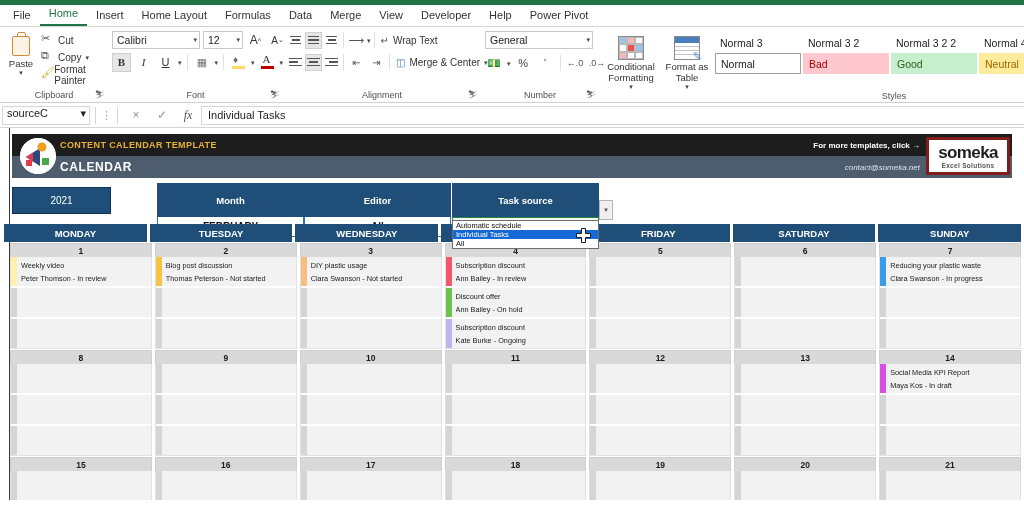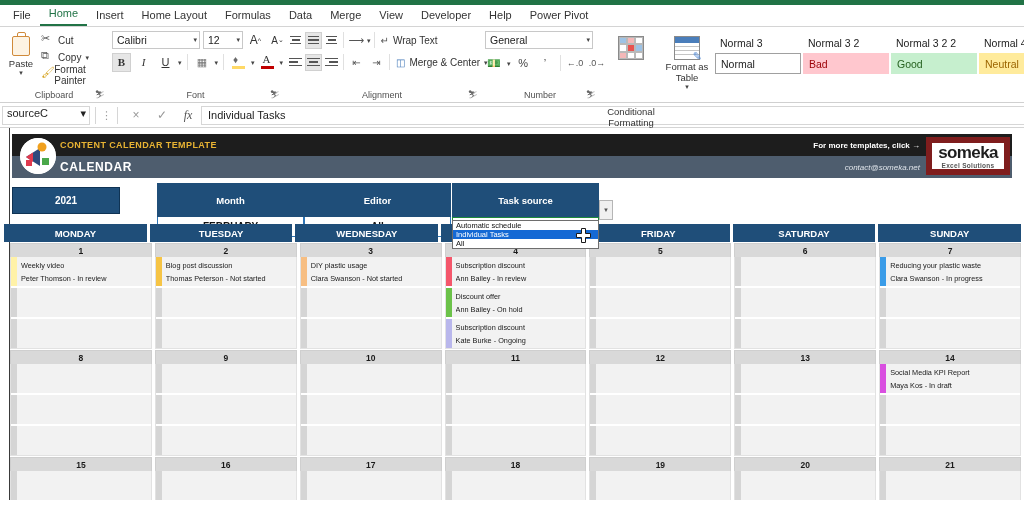--- a/index.html
+++ b/index.html
@@ -138,30 +138,30 @@
   .tpl-title1 { font-size: 9px; font-weight: bold; color: #e8b333; letter-spacing: 0.4px; padding-left: 48px; }
   .tpl-title2 { font-size: 12px; font-weight: bold; color: #ffffff; letter-spacing: 0.6px; padding-left: 48px; }
   .tpl-logo {
     position: absolute; left: 8px; top: 4px; width: 36px; height: 36px; border-radius: 50%;
     background: #ffffff; overflow: hidden;
   }
   .tpl-right-top { margin-left: auto; padding-right: 92px; font-size: 8px; color: #ffffff; font-weight: bold; }
   .tpl-right-bot { margin-left: auto; padding-right: 92px; font-size: 8px; color: #dfe4ea; font-style: italic; }
   .someka {
     position: absolute; right: 2px; top: 3px; width: 84px; height: 38px; background: #fff;
-    border: 6px solid #7f1d1d; display: flex; flex-direction: column; align-items: center; justify-content: center;
+    border: 3px solid #7f1d1d; display: flex; flex-direction: column; align-items: center; justify-content: center;
   }
   .someka .s1 { font-size: 17px; font-weight: bold; color: #1d1d1d; letter-spacing: -0.6px; line-height: 18px; }
   .someka .s2 { font-size: 6.5px; font-weight: bold; color: #555; letter-spacing: 0.3px; }
 
   
   .ctrl-row { position: absolute; left: 0; top: 55px; width: 1024px; height: 38px; }
   .yearbox {
-    position: absolute; left: 12px; top: 4px; width: 108px; height: 27px; background: #1f4e79;
-    border: 1px solid #0f3354; color: #fff; font-size: 10px; font-weight: bold;
+    position: absolute; left: 12px; top: 4px; width: 99px; height: 27px; background: #1f4e79;
+    border: 1px solid #0f3354; color: #fff; font-size: 10px; font-weight: normal;
     display: flex; align-items: center; justify-content: center;
   }
   .filt { position: absolute; top: 0px; width: 147px; }
   .filt-h {
     height: 34px; background: #1f4e79; color: #fff; font-size: 9.5px; font-weight: bold;
     display: flex; align-items: center; justify-content: center; border: 1px solid #1f4e79;
   }
   .filt-v {
     height: 20px; background: #fff; color: #111; font-size: 10px; font-weight: bold;
     display: flex; align-items: center; justify-content: center;
@@ -421,21 +421,21 @@
     </div>
     <div class="rgroup-label">
       <span>Number</span>
       <span class="dlg-launch">⛷</span>
     </div>
   </div>
   <div class="rgroup-divider"></div>
 
   <div class="rgroup" style="flex:1;">
     <div class="rgroup-body">
-      <div class="bigbtn" style="padding-top:6px;gap:45px;">
+      <div class="bigbtn" style="padding-top:6px;">
         <div class="cf-ico">
           <div style="background:#9dc3e6;"></div>
             <div style="background:#f4b8b8;"></div>
             <div></div>
           <div></div>
             <div style="background:#e8534f;"></div>
             <div style="background:#9dc3e6;"></div>
           <div style="background:#f4b8b8;"></div>
             <div></div>
             <div></div>

